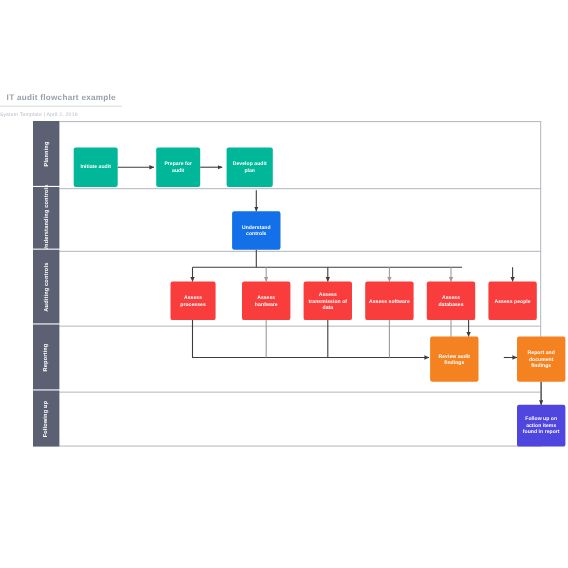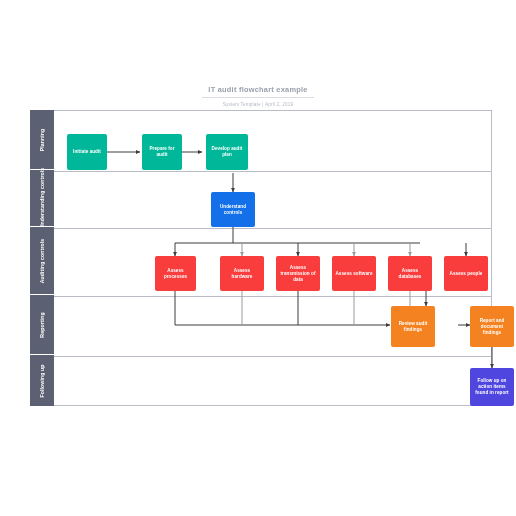--- a/index.html
+++ b/index.html
@@ -5,21 +5,21 @@
   * { box-sizing: border-box; margin: 0; padding: 0; }
   html, body {
     width: 516px; height: 516px;
     background: #ffffff;
     font-family: "Liberation Sans", sans-serif;
     overflow: hidden;
   }
   #page { position: relative; width: 516px; height: 516px; background: #fff; }
 
   
-  #header { position: absolute; left: 0; top: 78px; width: 516px; text-align: center; }
+  #header { position: absolute; left: 0; top: 78px; width: 516px; }
   #doc-title {
     font-size: 7.4px; font-weight: bold; color: #9aa0ac;
     letter-spacing: .25px; line-height: 10px;
     display: inline-block; padding: 0 6px 2px 6px;
     border-bottom: 1px solid #d9dce2;
   }
   #doc-subtitle {
     margin-top: 3px; font-size: 4.6px; color: #b4b9c3;
     letter-spacing: .2px; line-height: 7px;
   }

